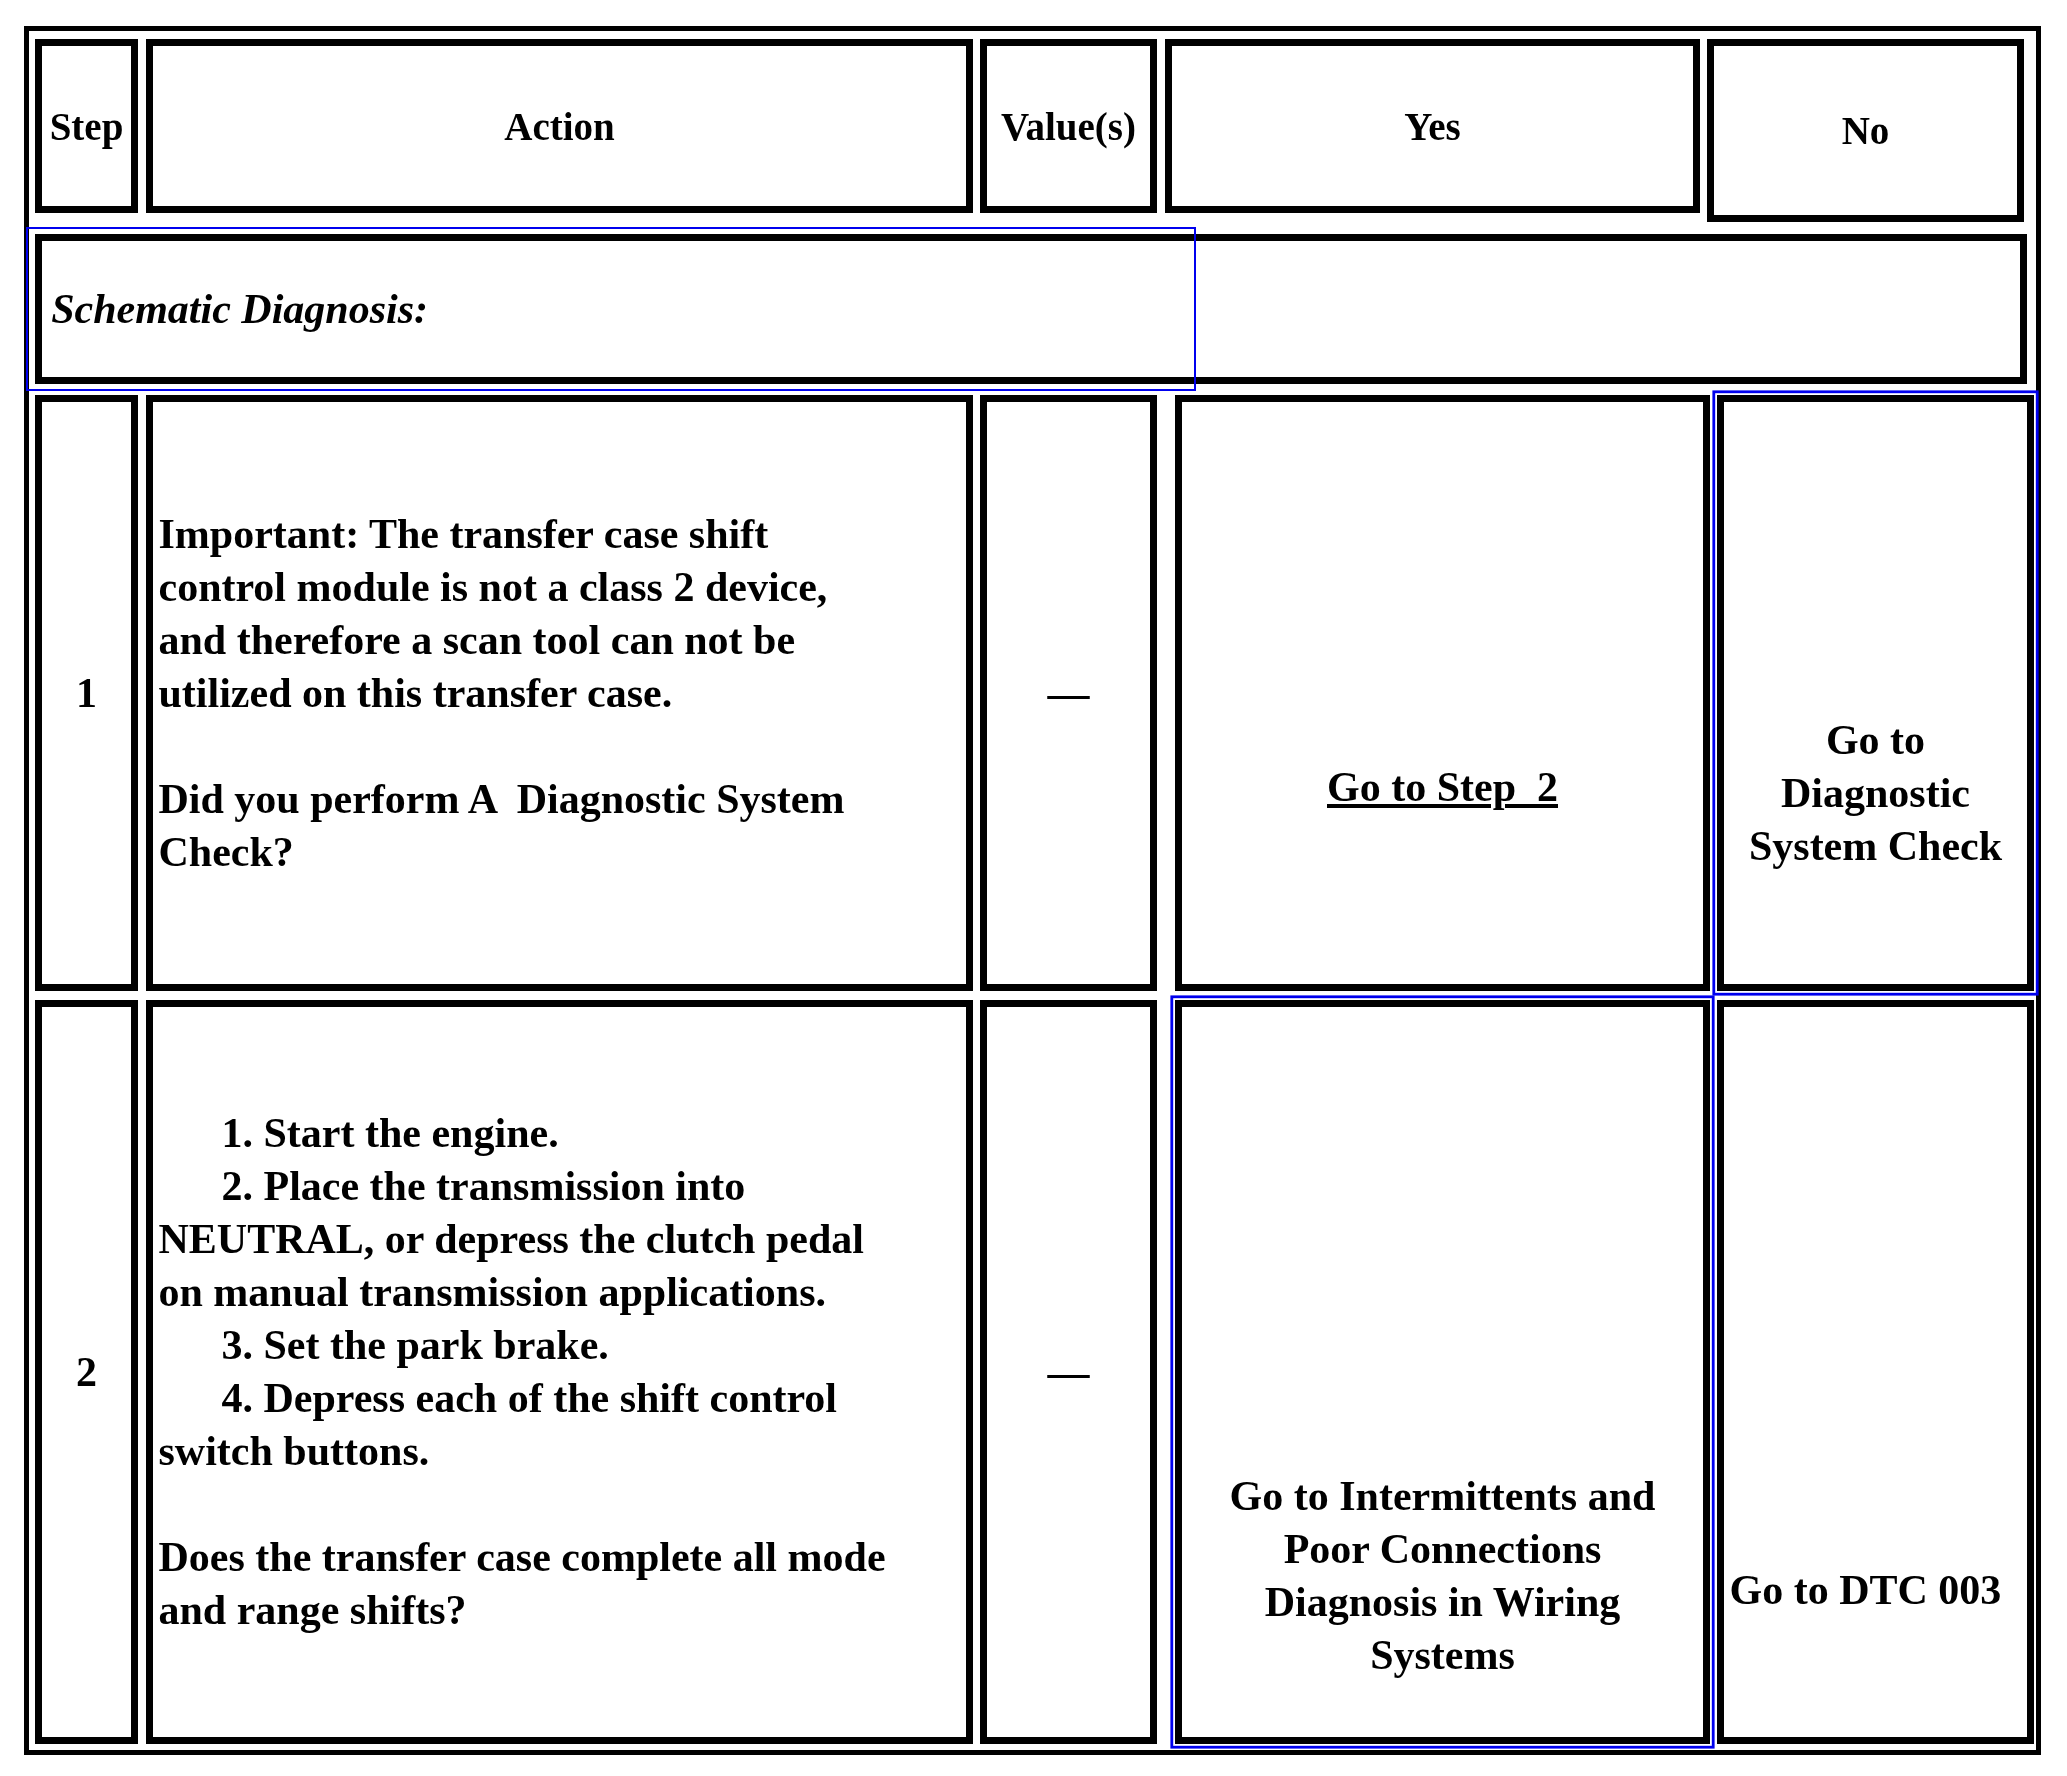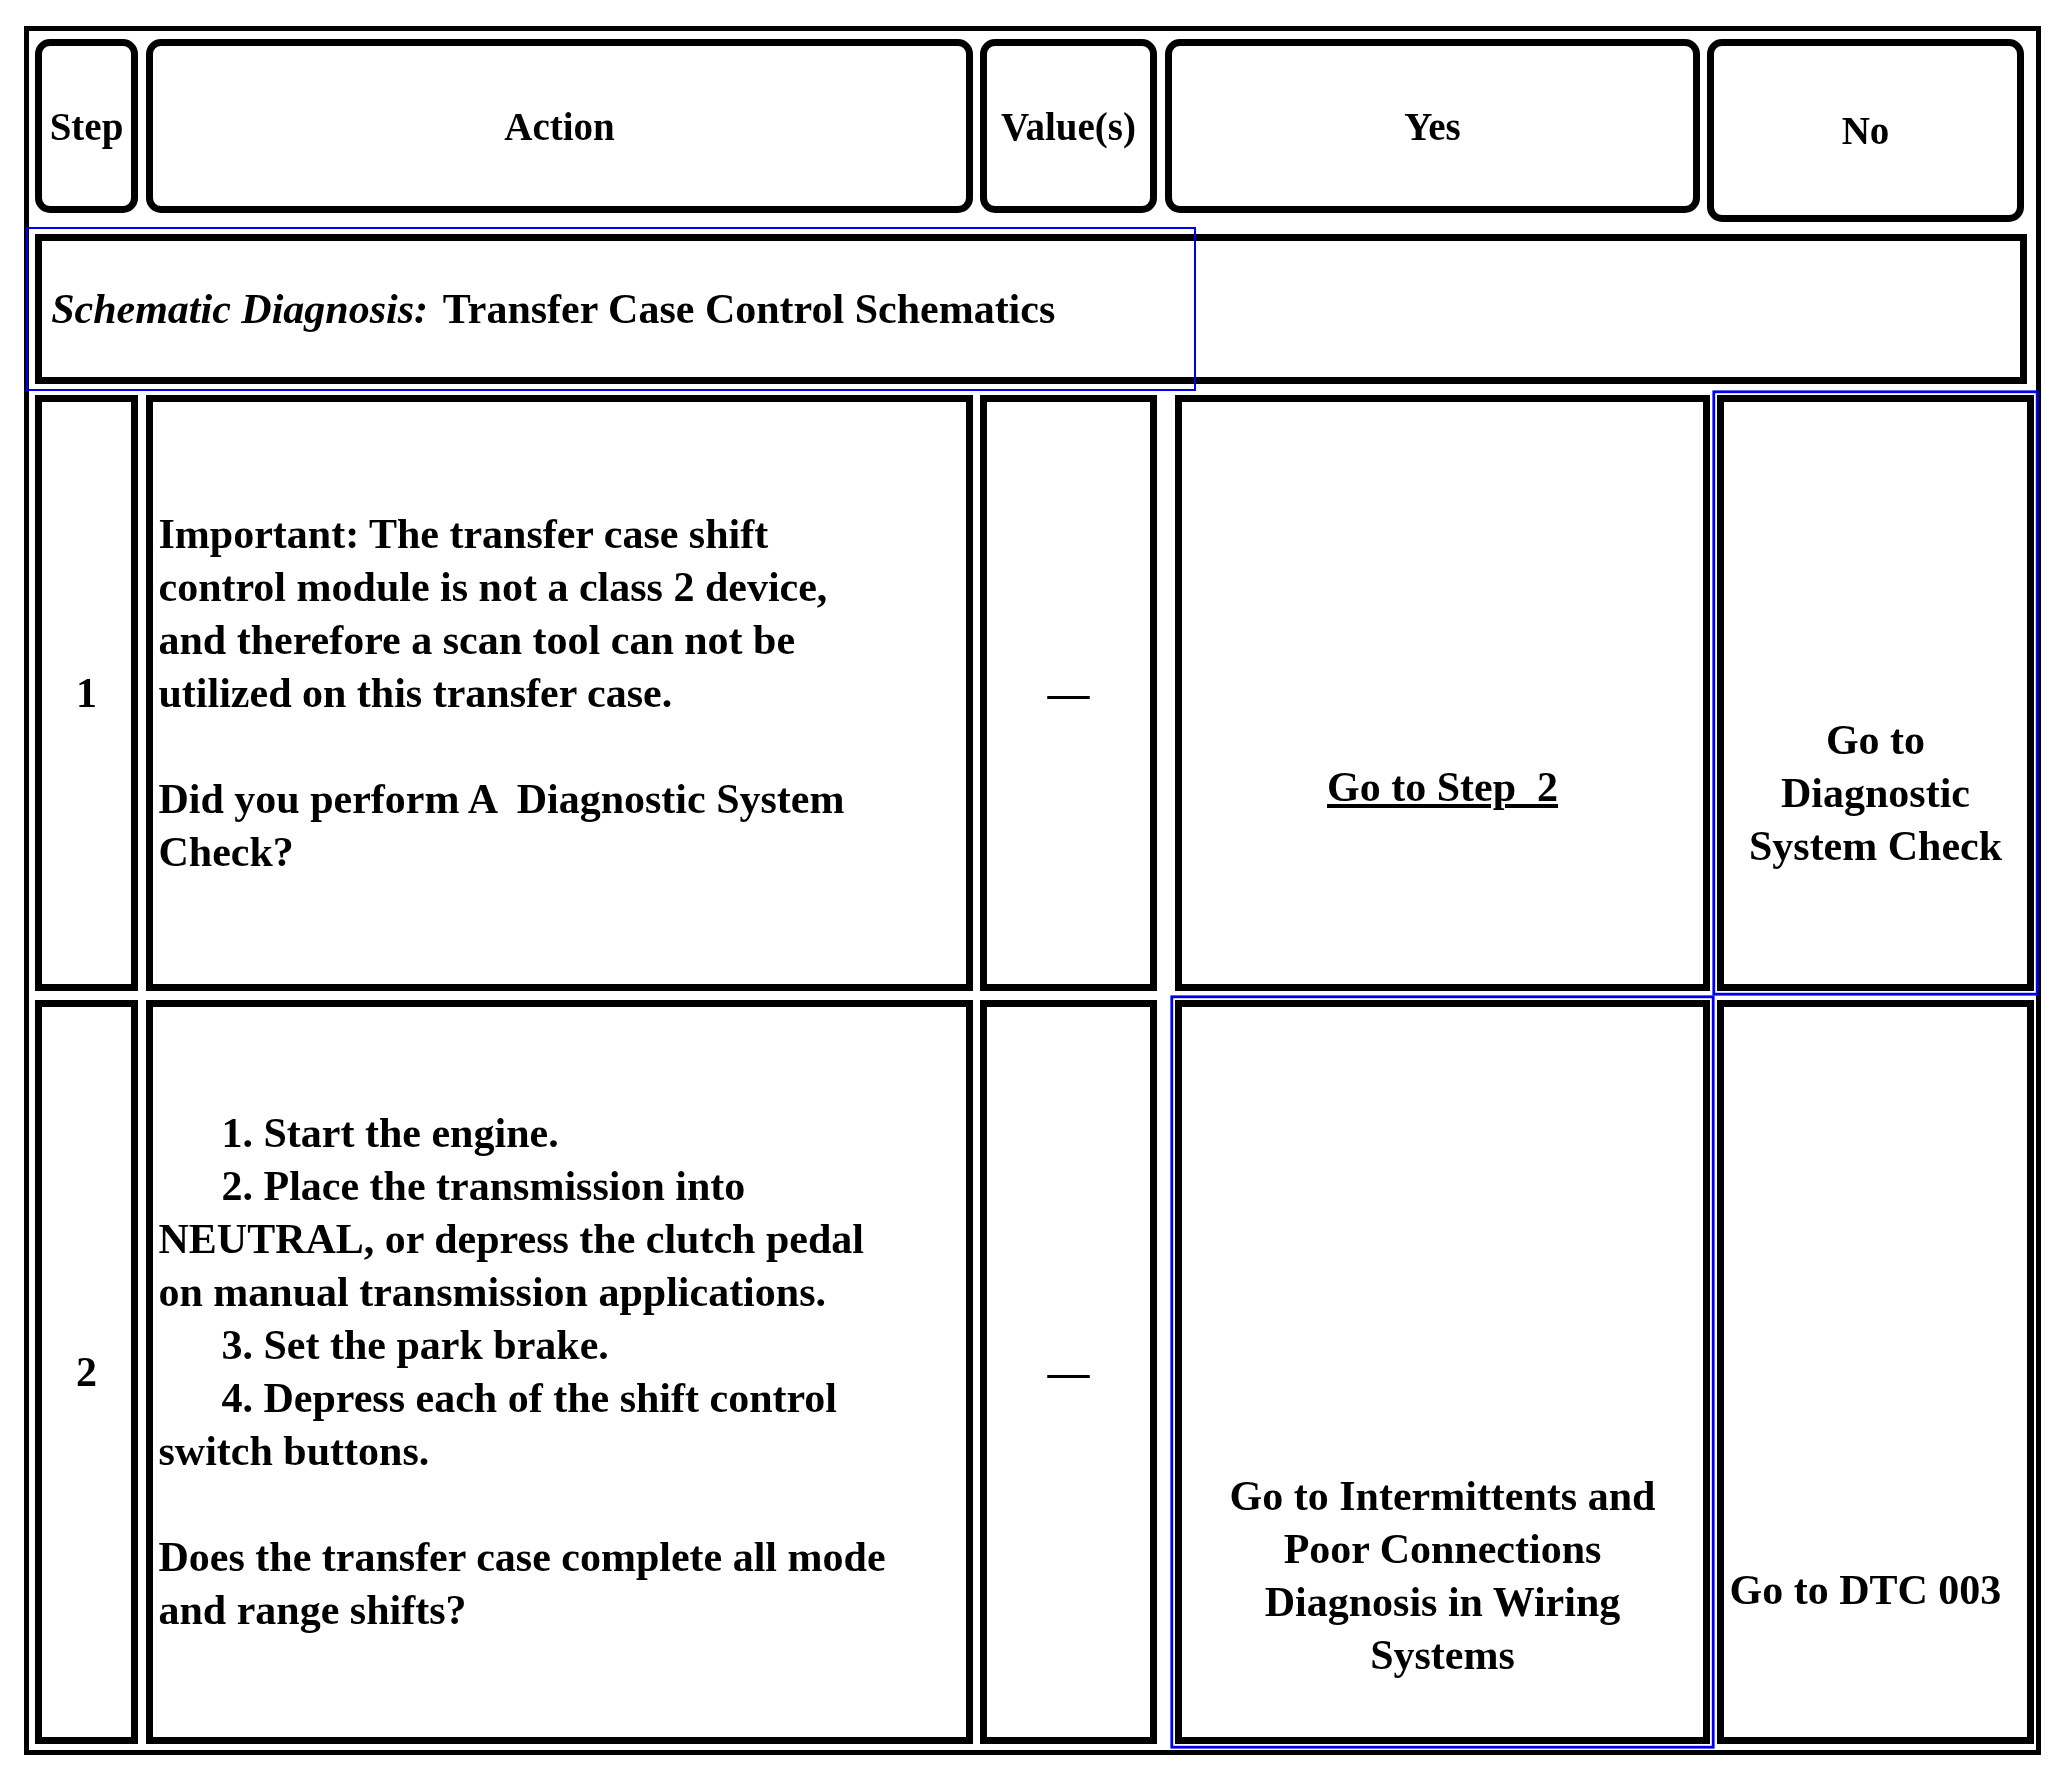--- a/index.html
+++ b/index.html
@@ -33,21 +33,21 @@
     background: var(--bg);
   }
 
   
   .bluelink {
     box-shadow: 0 0 0 1.8px #fff, 0 0 0 4.6px var(--link-color);
   }
 
   .hdr {
     display: flex; align-items: center; justify-content: center;
-    font-size: 39px; text-align: center; border-radius: 15px;
+    font-size: 39px; text-align: center;
   }
 
   .centered {
     display: flex; align-items: center; justify-content: center;
     font-size: 42px;
   }
 
   .actionbox {
     display: flex; flex-direction: column; justify-content: center;
     font-size: 42px; line-height: 53px;
@@ -99,21 +99,20 @@
   </div>
   <div class="cell hdr" style="left:1165px; top:39px; width:535px; height:174px;">
     <span>Yes</span>
   </div>
   <div class="cell hdr" style="left:1707px; top:39px; width:317px; height:183px;">
     <span>No</span>
   </div>
 
   <div class="cell schembox" style="left:35px; top:234px; width:1992px; height:150px;">
     <span class="schem-label">Schematic Diagnosis:</span>
-    <span class="schem-value">Transfer Case Control Schematics</span>
   </div>
   <div class="schem-outline"></div>
 
   <div class="cell centered" style="left:35px; top:395px; width:103px; height:596px;">
     <span>1</span>
   </div>
   <div class="cell actionbox" style="left:146px; top:395px; width:827px; height:596px;">
     <span>Important: The transfer case shift
 control module is not a class 2 device,
 and therefore a scan tool can not be

